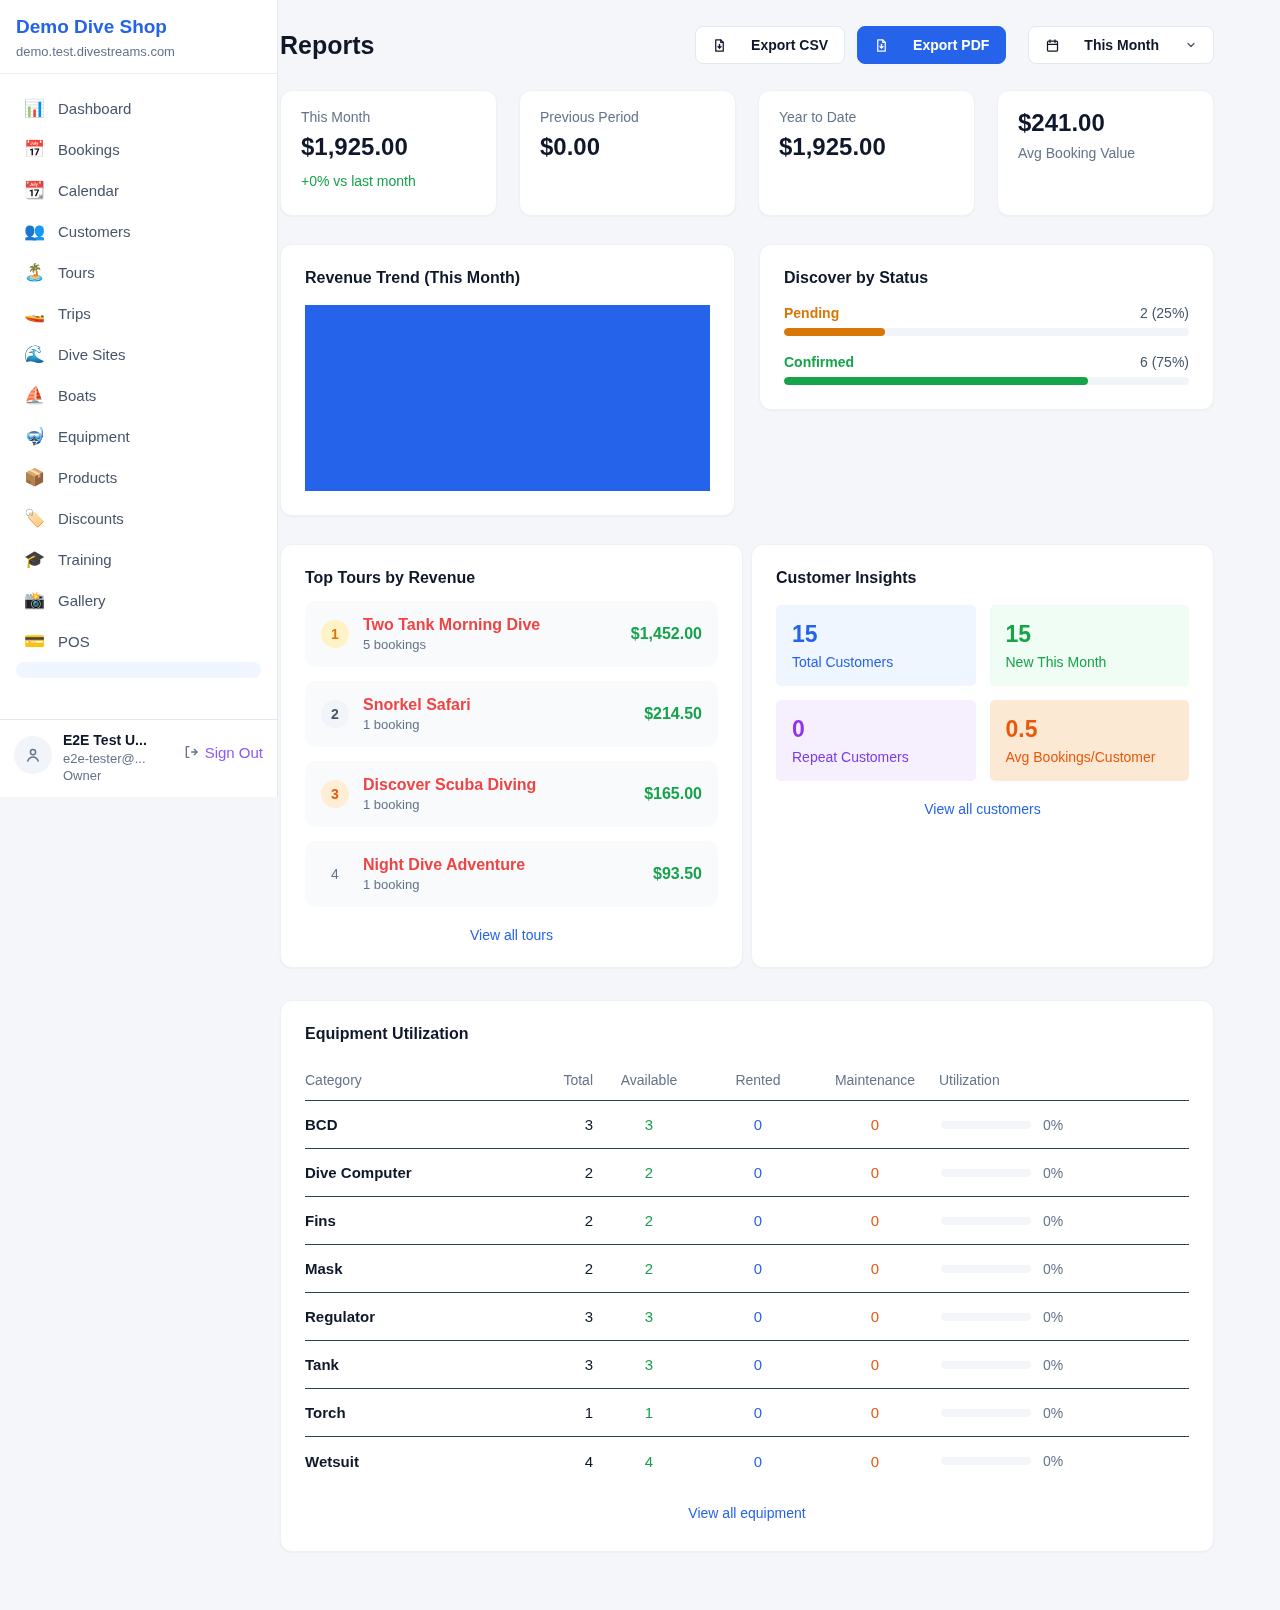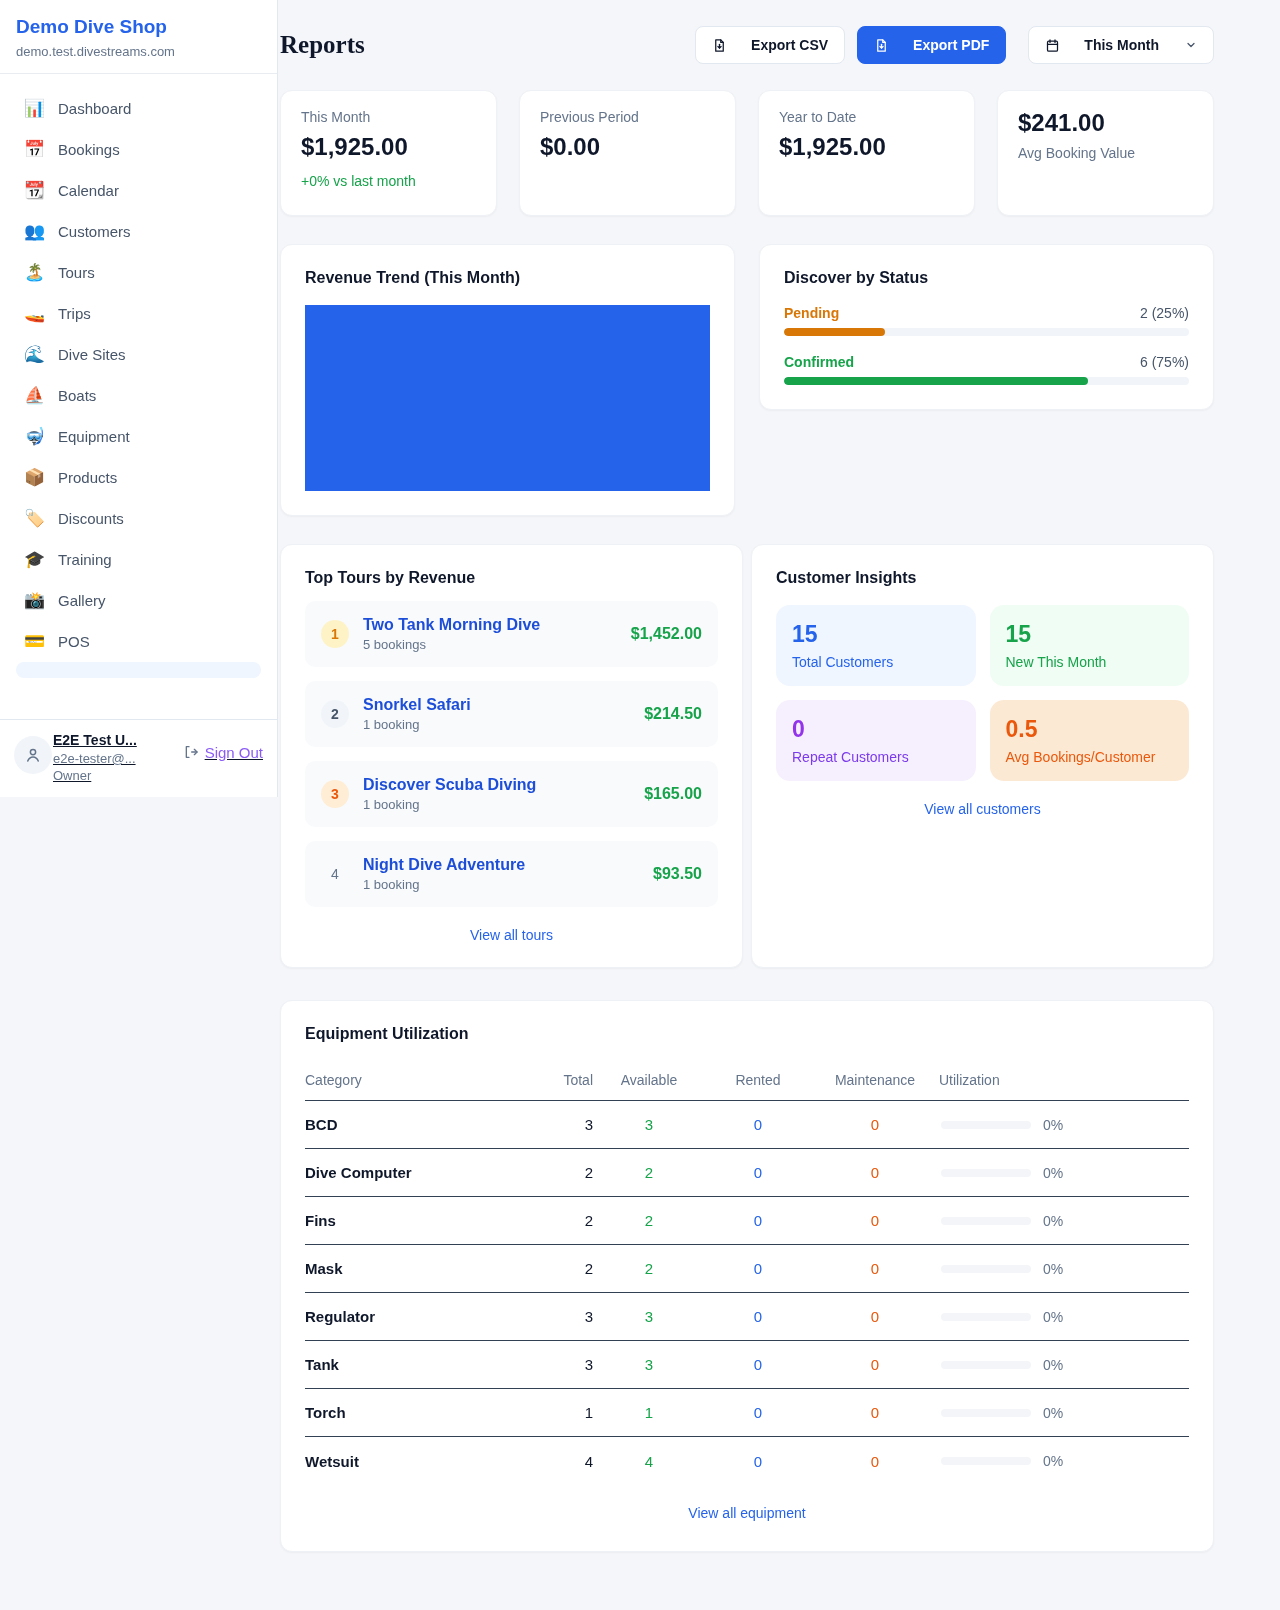--- a/index.html
+++ b/index.html
@@ -24,34 +24,34 @@
     display:flex; align-items:center; gap:14px;
     padding:10px 16px; border-radius:8px; cursor:pointer;
     color:#475569; font-size:15px;
   }
   .nav-icon { font-size:17px; width:20px; text-align:center; }
   .nav-active-sliver {
     margin:0 8px; height:16px; border-radius:10px; background:#eff6ff;
   }
   .user-box {
     border-top:1px solid #e2e8f0; background:#fff;
-    padding:12px 14px; display:flex; align-items:flex-start; gap:1px;text-decoration:underline;
+    padding:12px 14px; display:flex; align-items:flex-start; gap:11px;
   }
   .avatar {
     width:38px; height:38px; border-radius:50%; background:#f1f5f9;
     display:flex; align-items:center; justify-content:center; flex:none; margin-top:4px;
   }
   .user-meta { flex:1; min-width:0; }
   .user-name { font-size:14px; font-weight:bold; color:#0f172a; margin-bottom:2px; white-space:nowrap; }
   .user-email, .user-role { font-size:13px; color:#64748b; line-height:1.35; white-space:nowrap; }
   .signout { display:flex; align-items:center; gap:6px; color:#8b5cf6; font-size:15px; cursor:pointer; margin-top:12px; }
   
   .main { margin-left:250px; padding:26px 66px 40px 30px; }
   .page-header { display:flex; align-items:center; justify-content:space-between; margin-bottom:26px; }
-  .page-title { font-size:25px; font-weight:bold; color:#0f172a;font-family:Liberation Serif, serif; }
+  .page-title { font-size:25px; font-weight:bold; color:#0f172a; }
   .header-actions { display:flex; align-items:center; gap:12px; }
   .btn {
     display:inline-flex; align-items:center; gap:24px; height:38px; padding:0 16px;
     border-radius:8px; font-size:14px; font-weight:bold; cursor:pointer;
     background:#fff; border:1px solid #e2e8f0; color:#0f172a;
   }
   .btn-primary { background:#2563eb; border-color:#2563eb; color:#fff; }
   .btn-period { margin-left:10px; font-weight:bold; }
   .chev { margin-left:2px; }
   
@@ -85,27 +85,27 @@
   }
   .rank {
     width:28px; height:28px; border-radius:50%; flex:none;
     display:flex; align-items:center; justify-content:center; font-size:14px; font-weight:bold;
   }
   .rank-1 { background:#fef3c7; color:#d97706; }
   .rank-2 { background:#f1f5f9; color:#475569; }
   .rank-3 { background:#ffedd5; color:#ea580c; }
   .rank-4 { background:transparent; color:#64748b; font-weight:normal; }
   .tour-info { flex:1; min-width:0; }
-  .tour-name { font-size:16px; font-weight:bold; color:#1d4ed8; margin-bottom:3px; }
+  .tour-name { font-size:16px; font-weight:bold; color:#ef4444; margin-bottom:3px; }
   .tour-sub { font-size:13px; color:#64748b; }
   .tour-rev { font-size:16px; font-weight:bold; color:#16a34a; }
   .view-all { display:block; text-align:center; color:#2563eb; font-size:14px; margin-top:20px; cursor:pointer; text-decoration:none; }
   
   .ci-grid { display:grid; grid-template-columns:1fr 1fr; gap:14px; margin-top:18px; }
-  .ci-box { border-radius:14px; padding:16px; }
+  .ci-box { border-radius:5px; padding:16px; }
   .ci-num { font-size:23px; font-weight:bold; margin-bottom:6px; }
   .ci-label { font-size:14px; }
   .ci-blue { background:#eff6ff; } .ci-blue .ci-num, .ci-blue .ci-label { color:#2563eb; }
   .ci-green { background:#f0fdf4; } .ci-green .ci-num, .ci-green .ci-label { color:#16a34a; }
   .ci-purple { background:#f6f0fe; } .ci-purple .ci-num { color:#9333ea; } .ci-purple .ci-label { color:#7c3aed; }
   .ci-orange { background:#fce9d4; } .ci-orange .ci-num, .ci-orange .ci-label { color:#ea580c; }
   
   .equip-card { padding:24px 24px 30px 24px; }
   .table { margin-top:16px; }
   .trow {

